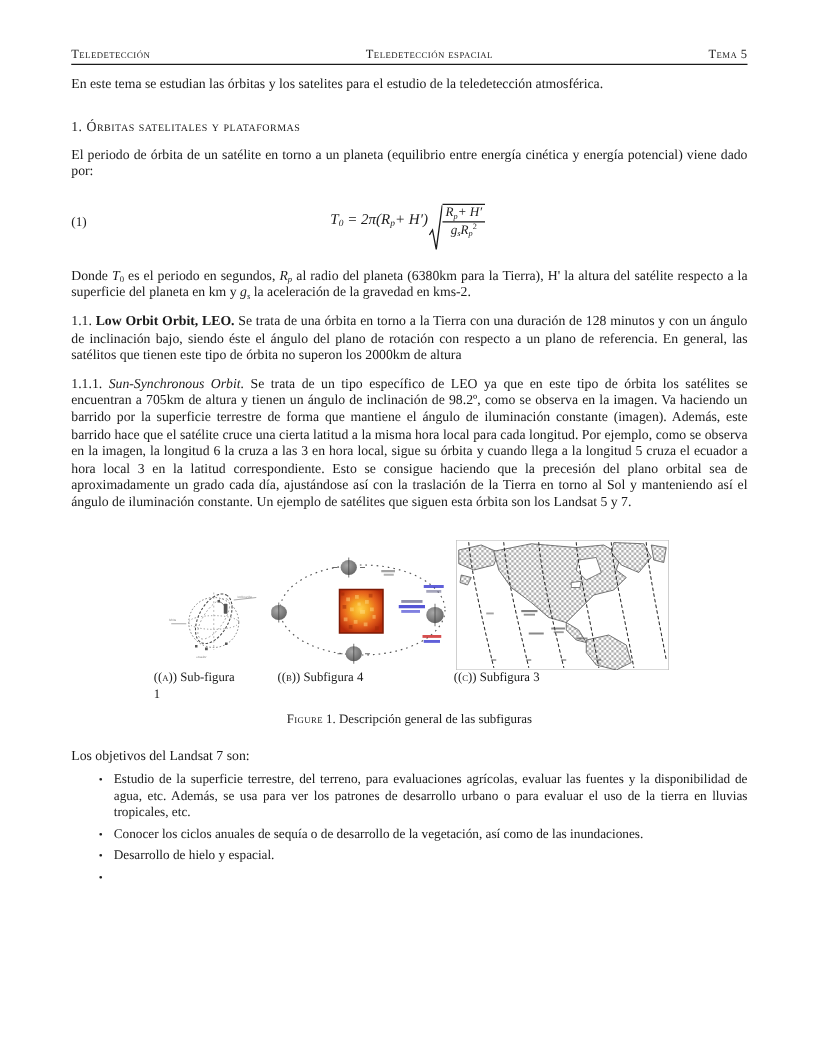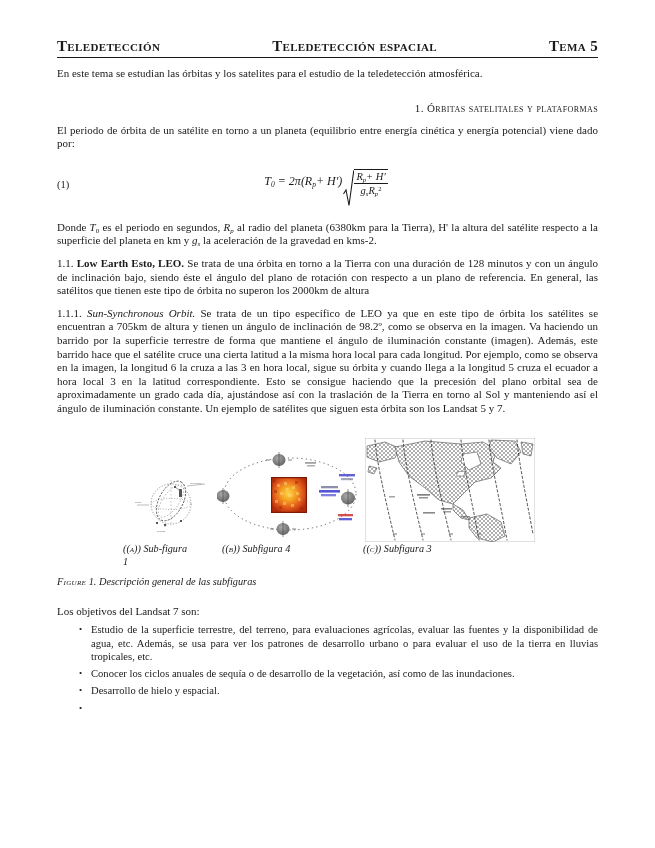--- a/index.html
+++ b/index.html
@@ -22,40 +22,39 @@
   }
 
   
   .runhead {
     display: flex;
     align-items: flex-end;
     justify-content: space-between;
     border-bottom: 0.8px solid #1a1a1a;
     padding-bottom: 2px;
     font-variant: small-caps;
-    font-size: 15px;
+    font-size: 10px;
     letter-spacing: 0.35px;
-    font-weight: bold;
   }
   .runhead .rh-left  { flex: 0 0 auto; }
   .runhead .rh-mid   { flex: 1 1 auto; text-align: center; }
   .runhead .rh-right { flex: 0 0 auto; }
 
   
   p.body {
     font-size: 11px;
     line-height: 13.6px;
     text-align: justify;
     margin: 9px 0 0 0;
     hyphens: auto;
   }
   p.body.tight { margin-top: 8px; }
 
   .sec-title {
-    text-align: right;
+    text-align: left;
     font-variant: small-caps;
     font-size: 11px;
     letter-spacing: 0.4px;
     margin: 21px 0 10px 0;
   }
   .sec-title .num { font-variant: normal; }
 
   .subhead-num { font-weight: normal; }
   .bold { font-weight: bold; }
   .ital { font-style: italic; }
@@ -118,21 +117,20 @@
   }
   .frac .den-part {
     display: block;
     font-size: 10.5px;
     padding: 1px 2px 0 2px;
   }
 
   
   .figure {
     margin: 18px 0 0 0;
-    font-style: italic;
   }
   .subfig-row {
     position: relative;
     height: 108px;
   }
   .sf {
     position: absolute;
     bottom: 0;
   }
   .sf1 { left: 78px;  width: 88px;  height: 86px; }
@@ -148,21 +146,21 @@
     position: absolute;
     top: 0;
     line-height: 13px;
   }
   .cap .tag { font-variant: small-caps; }
   .cap1 { left: 66px;  width: 66px; }
   .cap2 { left: 165px; width: 150px; }
   .cap3 { left: 306px; width: 160px; }
 
   .fig-caption {
-    text-align: left;
+    text-align: center;
     font-size: 10.3px;
     margin-top: 6px;
   }
   .fig-caption .fw { font-variant: small-caps; letter-spacing: 0.3px; }
 
   
   ul.objlist {
     margin: 5px 0 0 0;
     padding: 0 0 0 0;
     list-style: none;
@@ -226,21 +224,21 @@
   <p class="body">
     Donde <span class="math">T<sub class="v" style="font-style:normal">0</sub></span>
     es el periodo en segundos, <span class="math">R<sub class="v">p</sub></span>
     al radio del planeta (6380km para la Tierra), H' la altura del satélite respecto a la superficie del planeta en km y
     <span class="math">g<sub class="v">s</sub></span>
     la aceleración de la gravedad en kms-2.
   </p>
 
   <p class="body">
     <span class="subhead-num">1.1.</span>
-    <span class="bold">Low Earth Esto, LEO.</span>
+    <span class="bold">Low Orbit Orbit, LEO.</span>
     <span>Se trata de una órbita en torno a la Tierra con una duración de 128 minutos y con un ángulo de inclinación bajo, siendo éste el ángulo del plano de rotación con respecto a un plano de referencia. En general, las satélitos que tienen este tipo de órbita no superon los 2000km de altura</span>
   </p>
 
   <p class="body">
     <span class="subhead-num">1.1.1.</span>
     <span class="ital">Sun-Synchronous Orbit.</span>
     <span>Se trata de un tipo específico de LEO ya que en este tipo de órbita los satélites se encuentran a 705km de altura y tienen un ángulo de inclinación de 98.2º, como se observa en la imagen. Va haciendo un barrido por la superficie terrestre de forma que mantiene el ángulo de iluminación constante (imagen). Además, este barrido hace que el satélite cruce una cierta latitud a la misma hora local para cada longitud. Por ejemplo, como se observa en la imagen, la longitud 6 la cruza a las 3 en hora local, sigue su órbita y cuando llega a la longitud 5 cruza el ecuador a hora local 3 en la latitud correspondiente. Esto se consigue haciendo que la precesión del plano orbital sea de aproximadamente un grado cada día, ajustándose así con la traslación de la Tierra en torno al Sol y manteniendo así el ángulo de iluminación constante. Un ejemplo de satélites que siguen esta órbita son los Landsat 5 y 7.</span>
   </p>
 
   <div class="figure">

